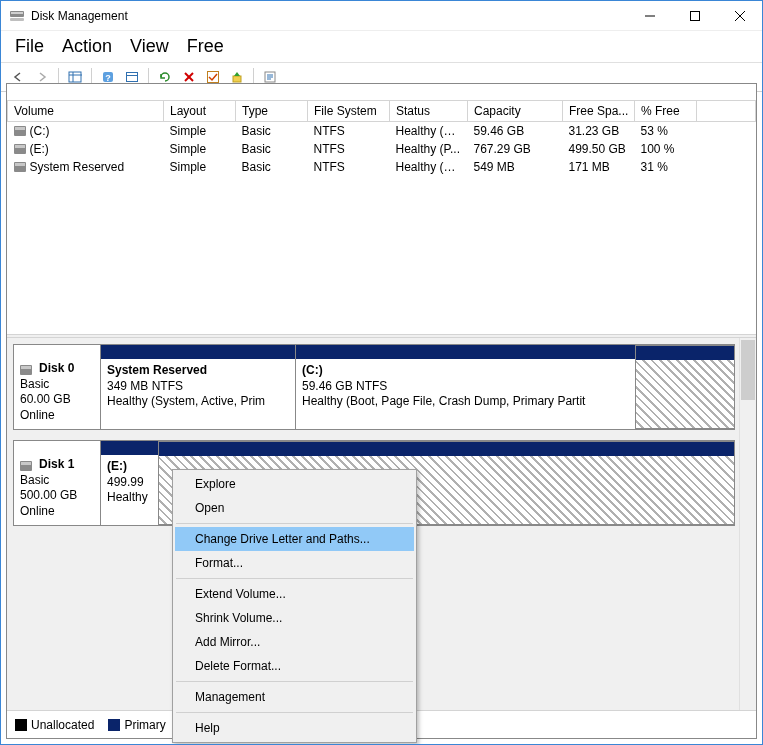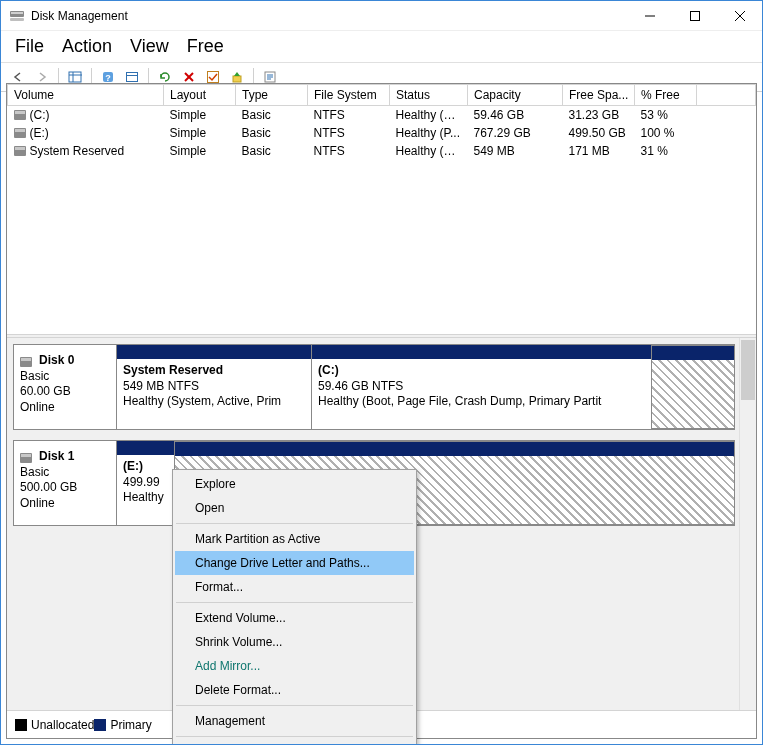--- a/index.html
+++ b/index.html
@@ -9,50 +9,50 @@
 .titlebar .title { flex: 1; font-size: 12px; }
 .titlebar .winbtns { display: flex; }
 .titlebar .winbtn { width: 45px; height: 29px; display: flex; align-items: center; justify-content: center; }
 .menubar { display: flex; gap: 2px; padding: 2px 6px; font-size: 18px; }
 .menubar .menuitem { padding: 3px 8px; }
 .toolbar { display: flex; align-items: center; gap: 2px; padding: 3px 6px; border-top: 1px solid #e0e0e0; border-bottom: 1px solid #d0d0d0; }
 .toolbar .tbtn { width: 22px; height: 22px; display: flex; align-items: center; justify-content: center; border: 1px solid transparent; }
 .toolbar .divider { width: 1px; height: 18px; background: #d0d0d0; margin: 0 3px; }
 .content { position: absolute; top: 82px; left: 5px; right: 5px; bottom: 5px; border: 1px solid #888; display: flex; flex-direction: column; background:#fff;}
 .table-pane { height: 250px; overflow: hidden; }
-table.vol { width: 100%; border-collapse: collapse; table-layout: fixed; }
+table.vol { width: 100%; border-collapse: collapse; table-layout: fixed; margin-top: 16px; }
 table.vol th { text-align: left; font-weight: normal; background: #fff; border: 1px solid #d4d4d4; padding: 3px 6px; font-size: 12px; white-space: nowrap; overflow: hidden; }
 table.vol td { padding: 2px 6px; font-size: 12px; white-space: nowrap; overflow: hidden; text-overflow: ellipsis; }
 .disk-icon { display:inline-block; width:12px; height:10px; background:#8a8a8a; border-radius:1px; margin-right:4px; position:relative; top:1px; }
 .disk-icon::after { content:""; position:absolute; left:1px; top:1px; right:1px; height:3px; background:#c8c8c8; }
 .splitter { height: 4px; background: #f0f0f0; border-top:1px solid #d4d4d4; border-bottom:1px solid #d4d4d4;}
 .graph-pane { flex: 1; background: #f0f0f0; position: relative; overflow: hidden; display:flex;}
 .graph-body { flex:1; padding: 6px 4px 6px 6px; }
 .scrollbar { width: 17px; background: #f0f0f0; border-left:1px solid #e0e0e0; position:relative;}
 .scroll-thumb { position:absolute; left:1px; right:1px; top:2px; height:60px; background:#cdcdcd; }
 .disk-row { display: flex; margin-bottom: 10px; height: 86px; }
-.disk-head { width: 104px; background: #fff; border: 1px solid #888; padding: 8px 6px; font-size: 12px; line-height:1.3; }
+.disk-head { width: 88px; background: #fff; border: 1px solid #888; padding: 16px 6px; font-size: 12px; line-height:1.3; }
 .disk-head .dname { font-weight: bold; display:flex; align-items:center; gap:3px;}
 .disk-head .small { display:block; }
 .disk-parts { flex: 1; display: flex; background:#fff; border:1px solid #888; border-left:none;}
 .part-wrap { border-right:1px solid #888; display:flex; flex-direction:column; }
 .part-wrap:last-child { border-right:none; }
 .part-band { height: 14px; background: #0a246a; }
 .part-body { padding: 4px 6px; font-size: 12px; line-height:1.3; overflow:hidden; flex:1; background:#fff;}
 .part-body .pname { font-weight: bold; }
 .hatched { background: repeating-linear-gradient(45deg, #fff, #fff 4px, #b0b0b0 4px, #b0b0b0 6px); border:1px solid #888; border-left:none;}
 .hatched .part-body { background:transparent; }
-.legend { height: 28px; border-top:1px solid #d4d4d4; display:flex; align-items:center; padding: 0 8px; font-size:12px; background:#fff;}
+.legend { height: 28px; border-top:1px solid #d4d4d4; display:flex; align-items:center; padding: 0 8px; gap:14px; font-size:12px; background:#fff;}
 .legend .sw { display:inline-block; width:12px; height:12px; margin-right:4px; vertical-align:middle;}
 .legend .sw.black { background:#000; }
 .legend .sw.navy { background:#0a246a; }
 .ctxmenu { position: absolute; left: 171px; top: 468px; width: 245px; background: #f0f0f0; border: 1px solid #a0a0a0; box-shadow: 2px 2px 4px rgba(0,0,0,0.25); font-size: 12px; padding: 2px; z-index: 10; }
 .ctxmenu .mi { padding: 5px 20px 5px 20px; white-space: nowrap; }
 .ctxmenu .mi.sel { background: #91c9f7; }
-.ctxmenu .mi.disabled { color: #0f766e; }
+.ctxmenu .mi.disabled { color: #000000; }
 .ctxmenu .sep { height: 1px; background: #d0d0d0; margin: 3px 1px; }
 svg { display:block; }
 </style>
 </head>
 <body>
 
 <div class="titlebar">
   <span class="icon">
     <svg width="16" height="16" viewBox="0 0 16 16">
         <rect x="1" y="3" width="14" height="6" fill="#8a8a8a" rx="1"></rect>
@@ -230,21 +230,21 @@
               <span>Disk 0</span>
             </span>
     <span class="small">Basic</span>
     <span class="small">60.00 GB</span>
     <span class="small">Online</span>
           </div>
           <div class="disk-parts">
             <div class="part-wrap" style="width: 195px;">
               <div class="part-band"></div>
       <div class="part-body"><span class="pname">System Reserved</span><br>
-      <span>549 MB NTFS</span><br>
+      <span>349 MB NTFS</span><br>
       <span>Healthy (System, Active, Prim</span></div>
             </div>
             <div class="part-wrap" style="width: 340px;">
               <div class="part-band"></div>
       <div class="part-body"><span class="pname">(C:)</span><br>
       <span>59.46 GB NTFS</span><br>
       <span>Healthy (Boot, Page File, Crash Dump, Primary Partit</span></div>
             </div>
             <div class="part-wrap hatched" style="flex: 1 1 0%;">
               <div class="part-band"></div>
@@ -283,21 +283,20 @@
   <div class="legend">
     <span><span class="sw black"></span><span>Unallocated</span></span>
     <span><span class="sw navy"></span><span>Primary</span></span>
   </div>
 </div>
 
 <div class="ctxmenu" id="ctxmenu">
     <div class="mi">Explore</div>
     <div class="mi">Open</div>
     <div class="sep"></div>
-    <div class="mi">Mark Partition as Active</div>
     <div class="mi sel">Change Drive Letter and Paths...</div>
     <div class="mi">Format...</div>
     <div class="sep"></div>
     <div class="mi">Extend Volume...</div>
     <div class="mi">Shrink Volume...</div>
     <div class="mi disabled">Add Mirror...</div>
     <div class="mi">Delete Format...</div>
     <div class="sep"></div>
     <div class="mi">Management</div>
     <div class="sep"></div>

